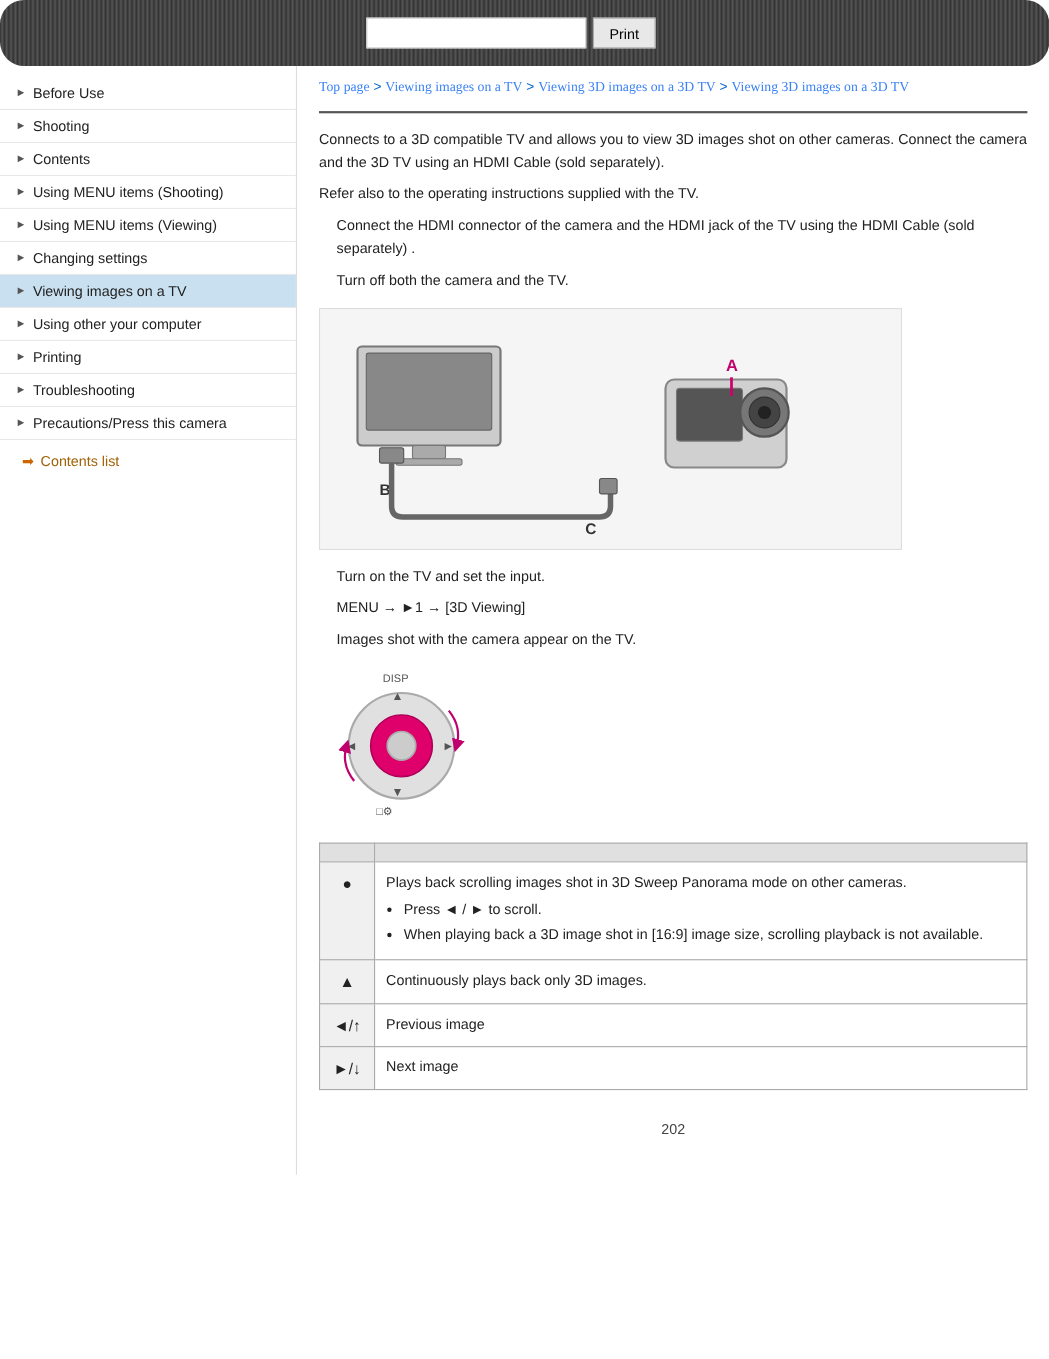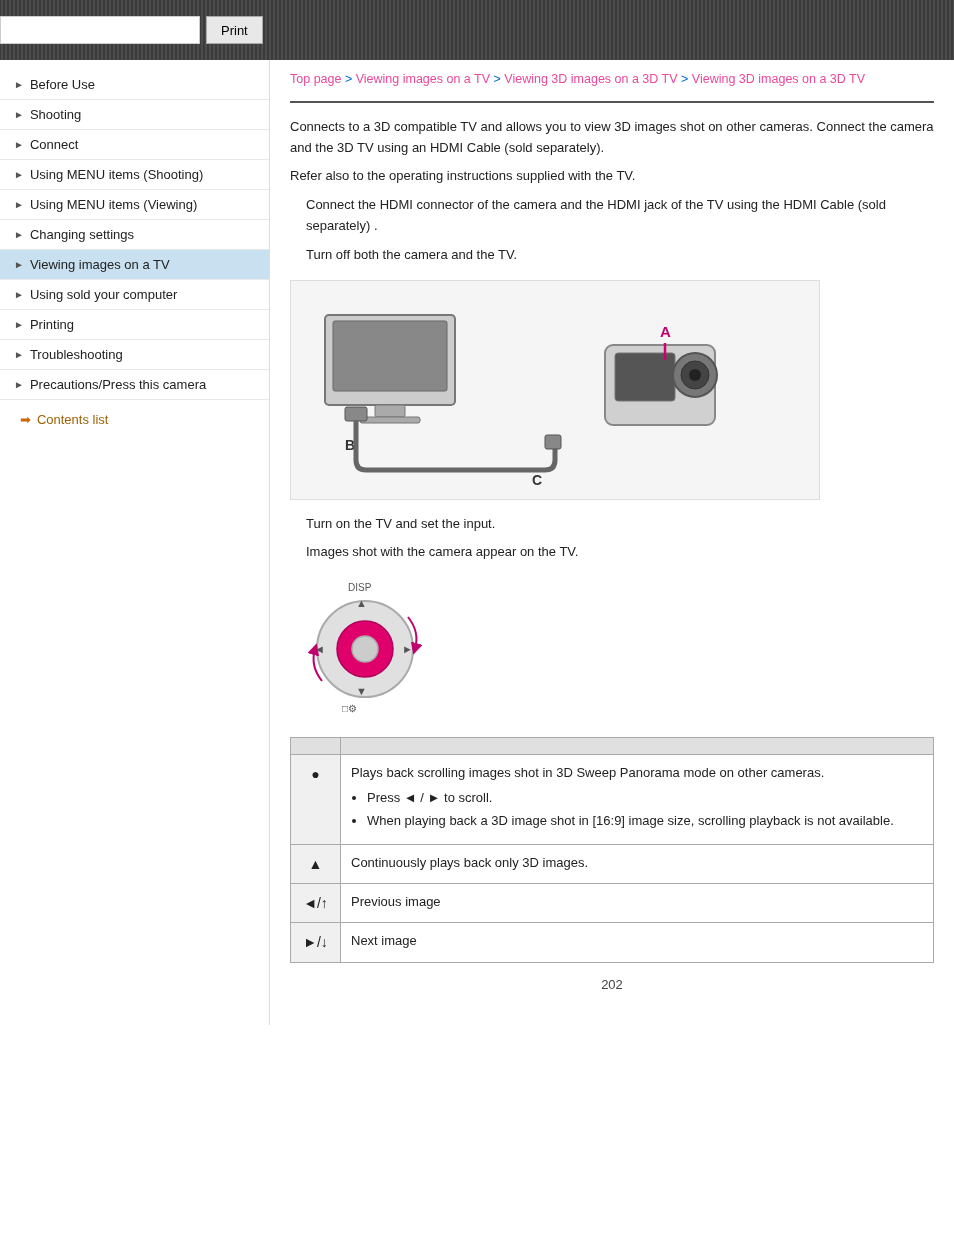--- a/index.html
+++ b/index.html
@@ -4,22 +4,23 @@
   <style>
     * { box-sizing: border-box; margin: 0; padding: 0; }
     body { font-family: Arial, Helvetica, sans-serif; font-size: 13px; color: #222; background: #fff; width: 954px; }
 
     
     .header {
       background: repeating-linear-gradient(90deg, #333 0px, #555 2px, #333 4px);
       height: 60px;
       display: flex;
       align-items: center;
-      justify-content: flex-start;
+      justify-content: center;
       padding-right: 25px;
+      border-radius: 22px;
     }
     .header-search {
       background: #fff;
       width: 200px;
       height: 28px;
       border: 1px solid #ccc;
       margin-right: 6px;
     }
     .print-btn {
       background: #e8e8e8;
@@ -81,21 +82,21 @@
       max-width: 684px;
     }
 
     
     .breadcrumb {
       font-size: 12.5px;
       color: #0066cc;
       margin-bottom: 12px;
       line-height: 1.5;
     }
-    .breadcrumb a { color: #ec4899; text-decoration: none; }
+    .breadcrumb a { color: #3b82f6; text-decoration: none; font-family: Liberation Serif, serif; }
 
     
     .divider {
       border: none;
       border-top: 2px solid #555;
       margin: 10px 0 14px 0;
     }
 
     
     .page-content { font-size: 13px; line-height: 1.6; }
@@ -144,21 +145,21 @@
       font-size: 14px;
     }
     .info-table .header-row td {
       background: #e0e0e0;
       text-align: center;
     }
     .info-table ul { padding-left: 16px; margin: 4px 0; }
     .info-table li { margin-bottom: 2px; }
 
     
-    .page-number { text-align: center; margin-top: 12px; font-size: 13px; color: #444; }
+    .page-number { text-align: center; margin-top: 26px; font-size: 13px; color: #444; }
 
     
     .inline-icon {
       display: inline-block;
       background: #444;
       color: #fff;
       font-size: 10px;
       padding: 1px 4px;
       border-radius: 2px;
       margin: 0 2px;
@@ -178,41 +179,41 @@
     <div class="sidebar-item">
       <span class="arrow">►</span>
       <span>Before Use</span>
     </div>
     <div class="sidebar-item">
       <span class="arrow">►</span>
       <span>Shooting</span>
     </div>
     <div class="sidebar-item">
       <span class="arrow">►</span>
-      <span>Connect</span>
+      <span>Contents</span>
     </div>
     <div class="sidebar-item">
       <span class="arrow">►</span>
       <span>Using MENU items (Shooting)</span>
     </div>
     <div class="sidebar-item">
       <span class="arrow">►</span>
       <span>Using MENU items (Viewing)</span>
     </div>
     <div class="sidebar-item">
       <span class="arrow">►</span>
       <span>Changing settings</span>
     </div>
     <div class="sidebar-item active">
       <span class="arrow">►</span>
       <span>Viewing images on a TV</span>
     </div>
     <div class="sidebar-item">
       <span class="arrow">►</span>
-      <span>Using sold your computer</span>
+      <span>Using other your computer</span>
     </div>
     <div class="sidebar-item">
       <span class="arrow">►</span>
       <span>Printing</span>
     </div>
     <div class="sidebar-item">
       <span class="arrow">►</span>
       <span>Troubleshooting</span>
     </div>
     <div class="sidebar-item">
@@ -273,20 +274,21 @@
 
           <line x1="370" y1="58" x2="370" y2="75" stroke="#d0006c" stroke-width="2.5"></line>
 
           <text x="237" y="200" font-size="14" fill="#333" font-weight="bold">C</text>
         </svg>
       </div>
 
       <p class="step">Turn on the TV and set the input.</p>
 
 
+      <p class="step">MENU → ►1 → [3D Viewing]</p>
       <p class="step">Images shot with the camera appear on the TV.</p>
 
       <div class="wheel-area">
         <svg class="wheel-svg" viewBox="0 0 160 140">
 
           <text x="58" y="14" font-size="10" fill="#555">DISP</text>
 
           <circle cx="75" cy="72" r="48" fill="#e0e0e0" stroke="#aaa" stroke-width="2"></circle>
 
           <circle cx="75" cy="72" r="28" fill="#e0006c" stroke="#b0005a" stroke-width="1.5"></circle>

